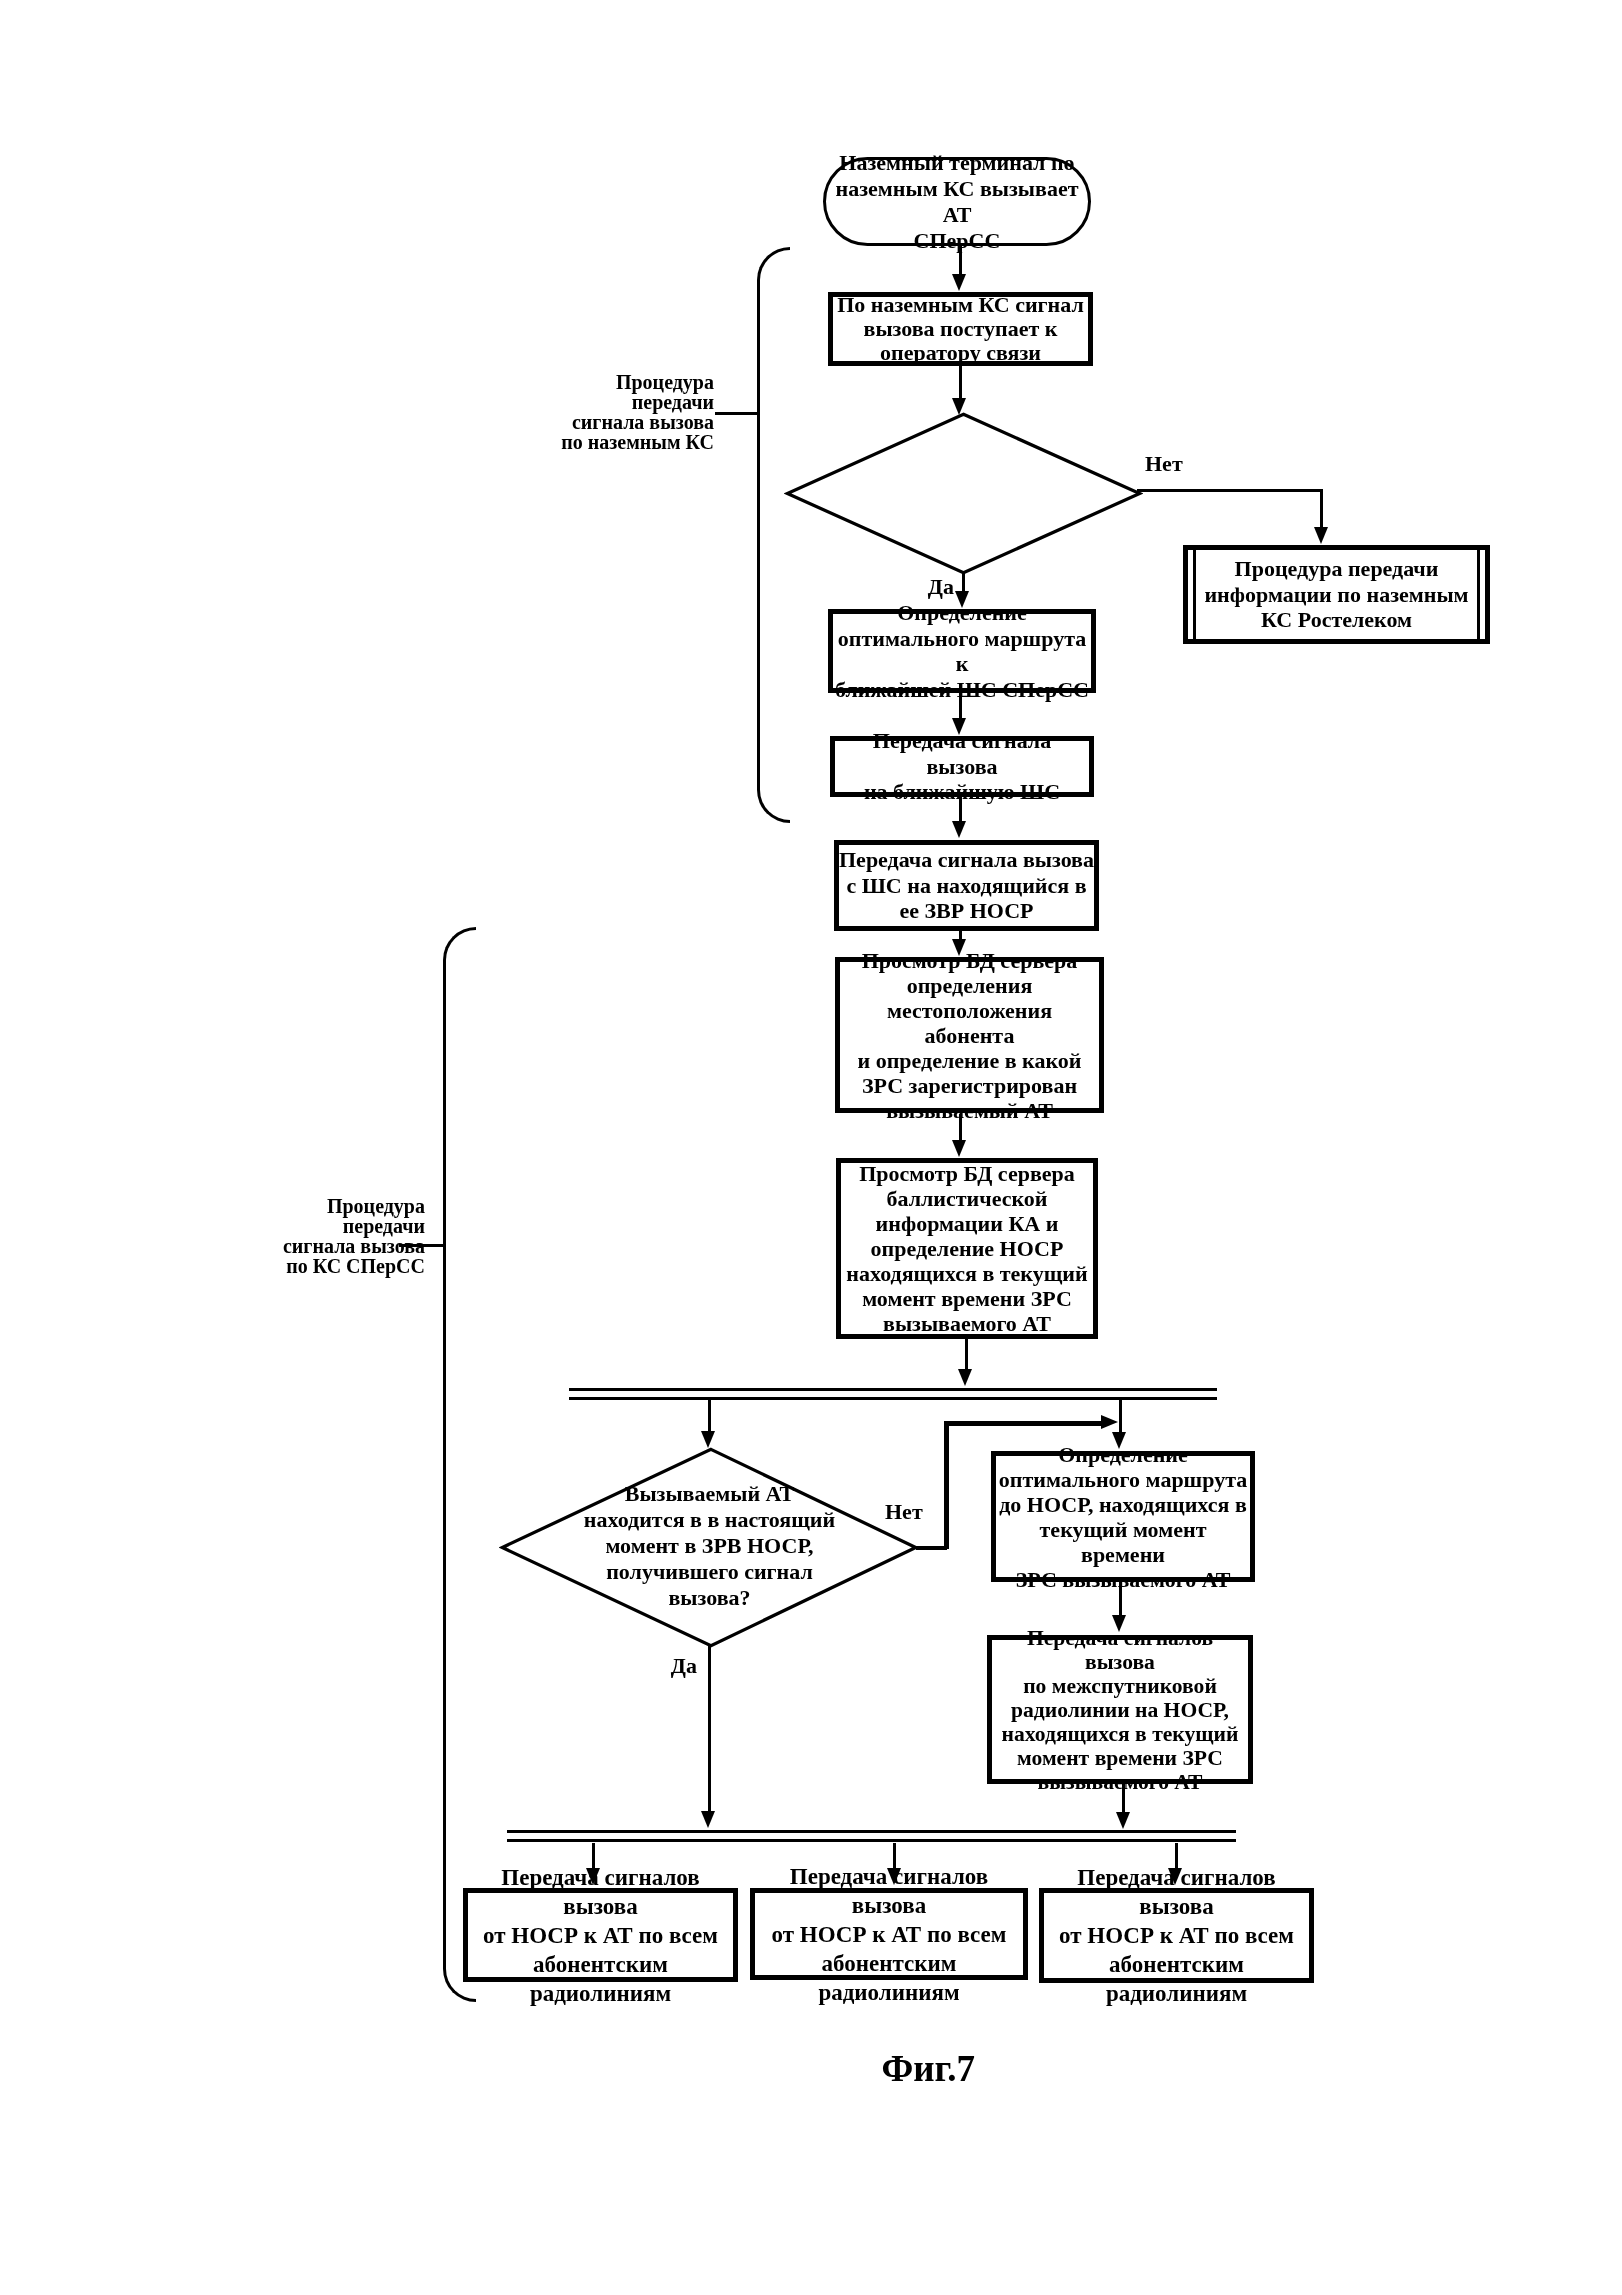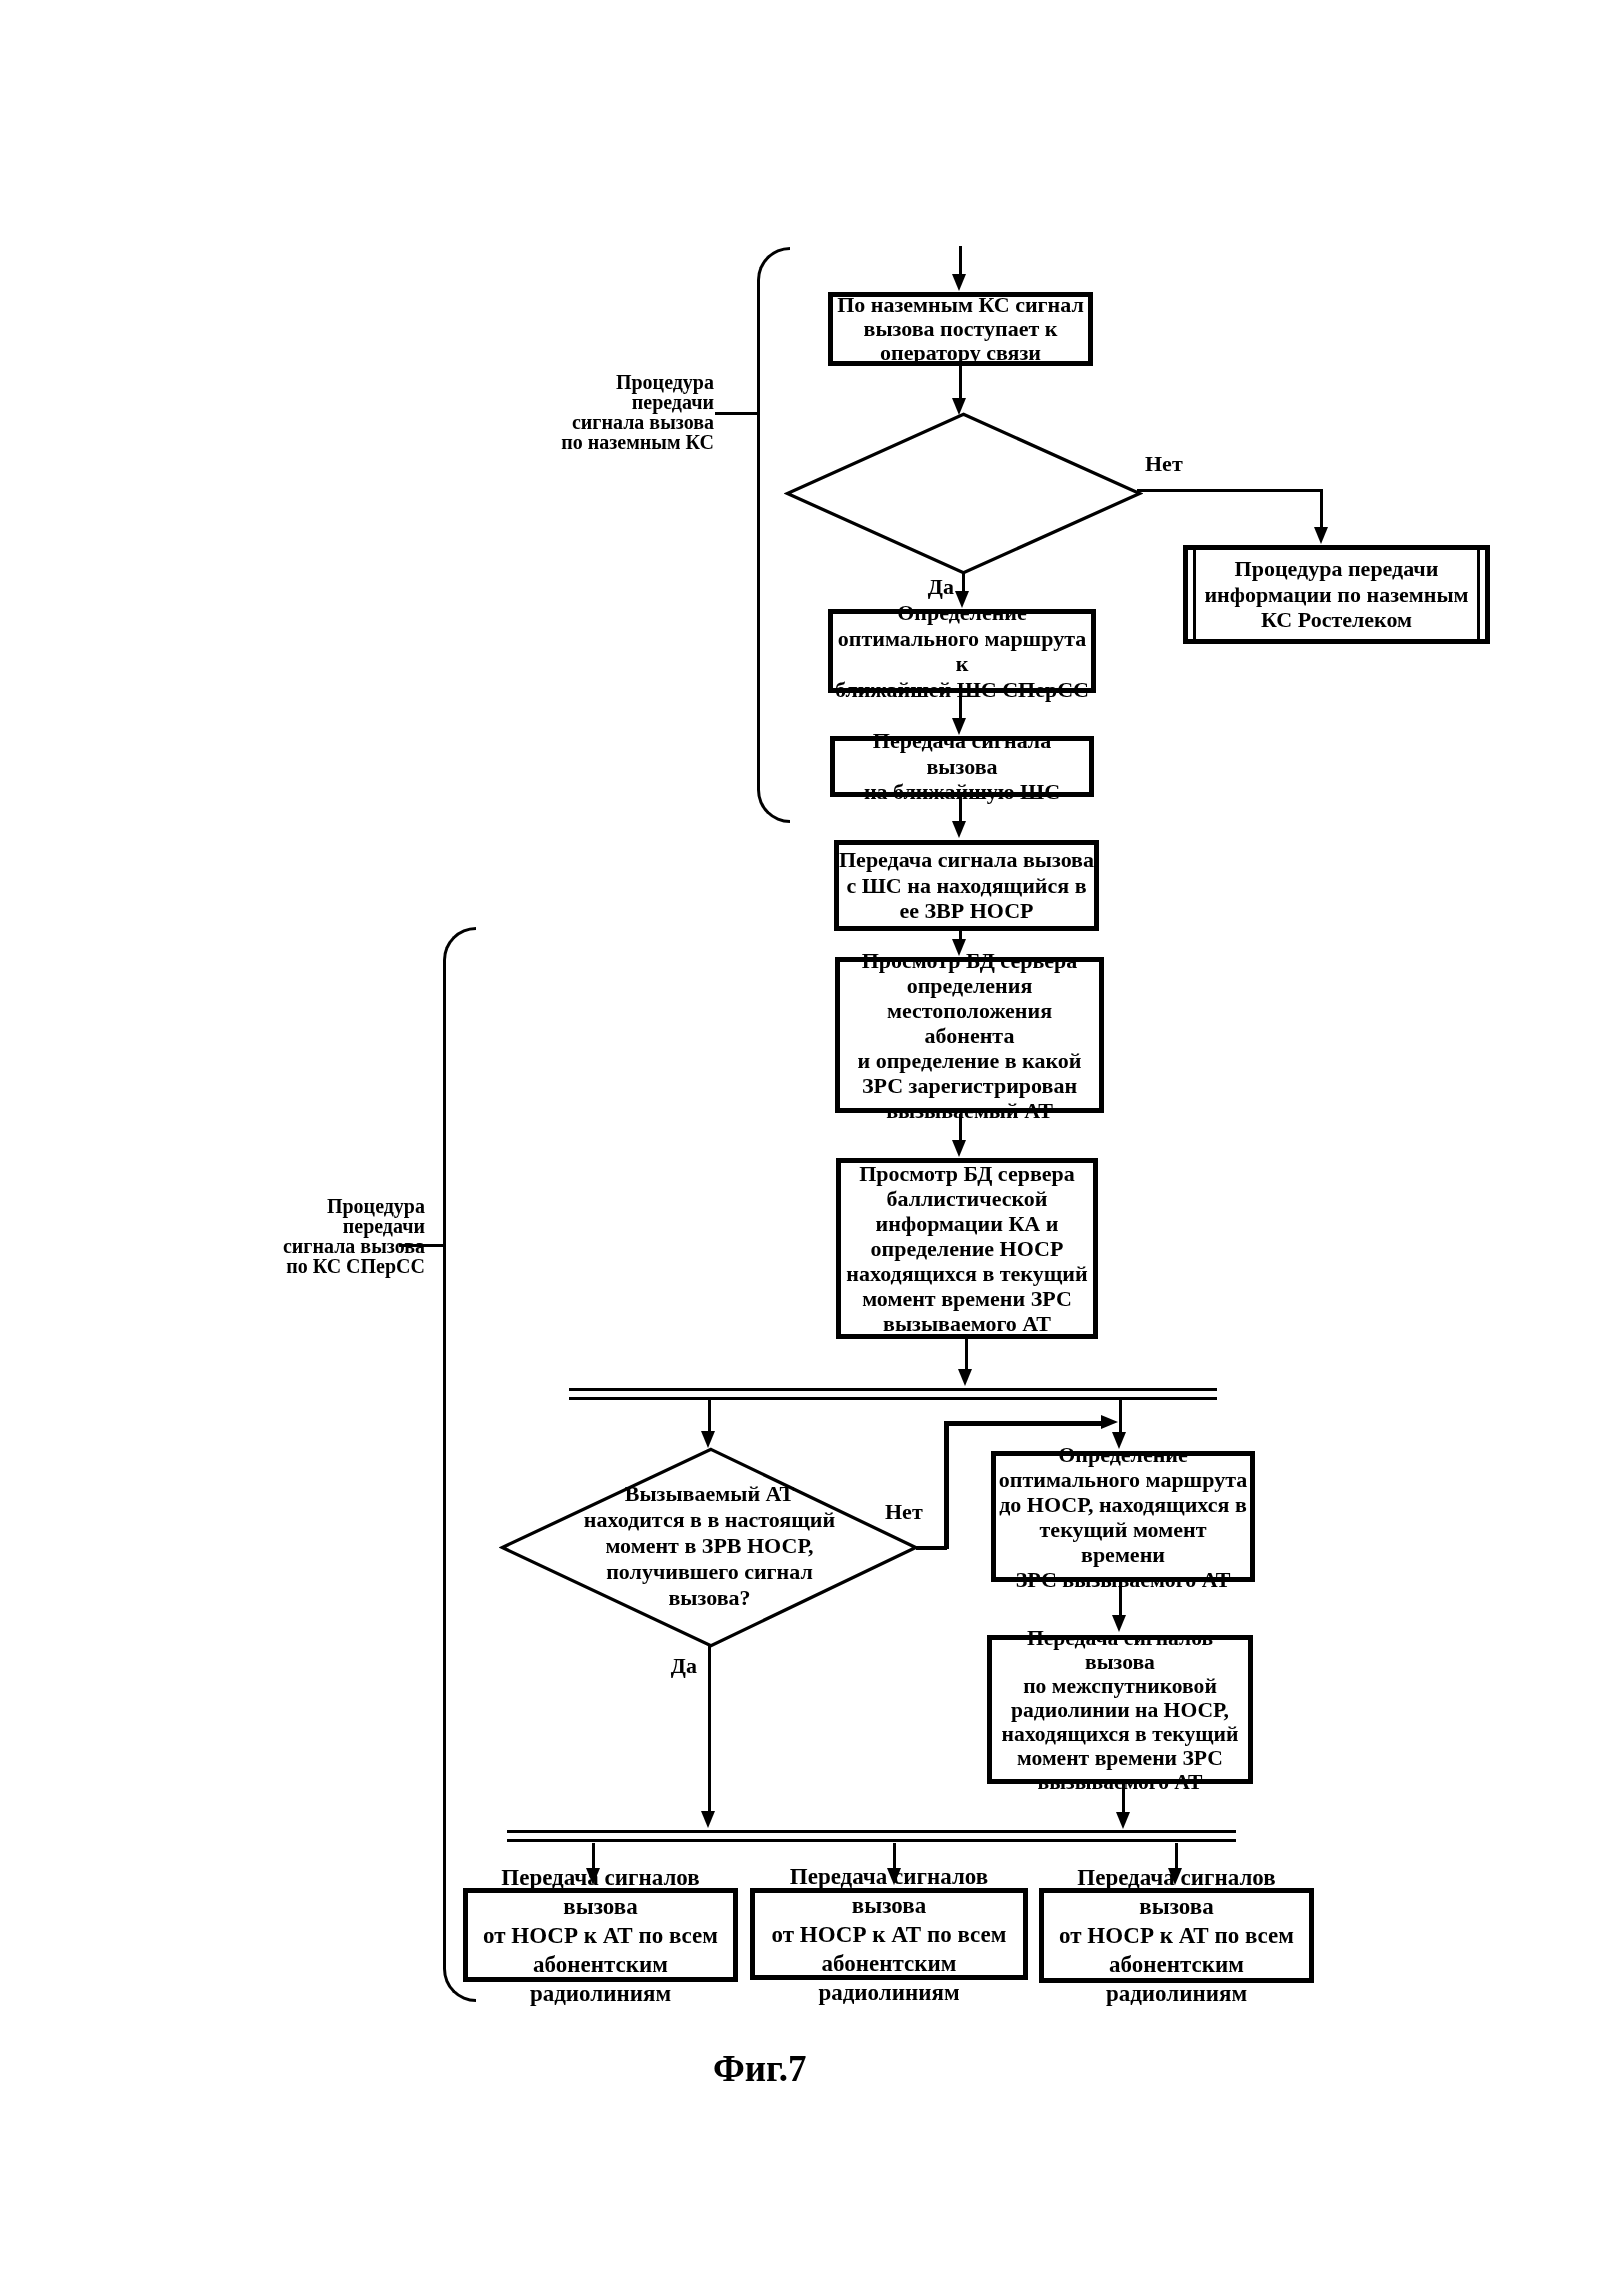--- a/index.html
+++ b/index.html
@@ -12,41 +12,46 @@
   .ovl{position:absolute;display:flex;align-items:center;justify-content:center;text-align:center;white-space:pre-line;font-size:22px;line-height:26px;}
   .line{position:absolute;background:#000;}
   .ah-d{position:absolute;width:0;height:0;border-left:7.9px solid transparent;border-right:7.9px solid transparent;border-top:17.7px solid #000;}
   .ah-r{position:absolute;width:0;height:0;border-top:7.9px solid transparent;border-bottom:7.9px solid transparent;border-left:17.7px solid #000;}
   .lbl{position:absolute;text-align:right;white-space:pre-line;font-size:20px;line-height:20px;}
   .yn{position:absolute;font-size:22px;line-height:23.6px;white-space:nowrap;}
   .bracket{position:absolute;width:33px;border:3.3px solid #000;border-right:none;
            border-top-left-radius:36px;border-bottom-left-radius:36px;box-sizing:border-box;}
   .dbar{position:absolute;top:0;bottom:0;width:3.3px;background:#000;}
   .diamond{position:absolute;}
-  .caption{position:absolute;font-size:37px;line-height:39px;text-align:left;}
+  .caption{position:absolute;font-size:37px;line-height:39px;text-align:right;}
 </style>
 </head>
 <body>
 
 <div class="page">
 
   <div class="bracket" style="left:757px;top:247px;height:576px;"></div>
   <div class="line" style="left:715px;top:412px;width:43px;height:2.6px;"></div>
   <div class="lbl" style="left:544px;top:372px;width:170px;">Процедура
 передачи
 сигнала вызова
 по наземным КС</div>
 
   <div class="bracket" style="left:443px;top:927px;height:1075px;"></div>
   <div class="line" style="left:399px;top:1244px;width:44px;height:2.6px;"></div>
   <div class="lbl" style="left:255px;top:1196px;width:170px;">Процедура
 передачи
 сигнала вызова
 по КС СПерСС</div>
 
+  <div class="oval" style="left:823px;top:157px;width:268px;height:89px;">
+    <div class="txt" style="line-height:26px;">Наземный терминал по
+наземным КС вызывает АТ
+СПерСС</div>
+  </div>
 
   <div class="box" style="left:828px;top:292px;width:265px;height:74px;">
     <div class="txt" style="line-height:24px;">По наземным КС сигнал
 вызова поступает к
 оператору связи</div>
   </div>
 
   <svg class="diamond" style="left:784px;top:411px;" width="359" height="165" viewBox="0 0 548 252" xmlns="http://www.w3.org/2000/svg">
     <polygon points="274,5 543,126 274,247 5,126" fill="#ffffff" stroke="#000000" stroke-width="5"></polygon>
   </svg>

